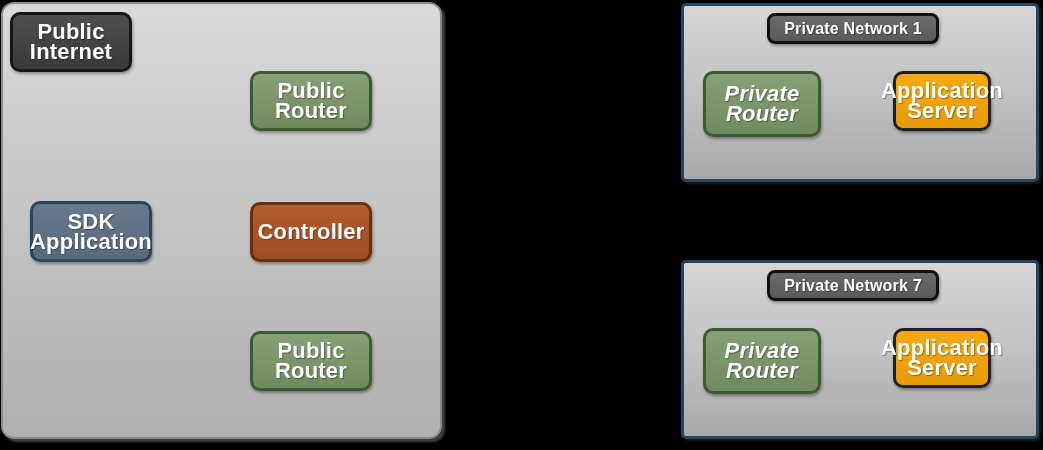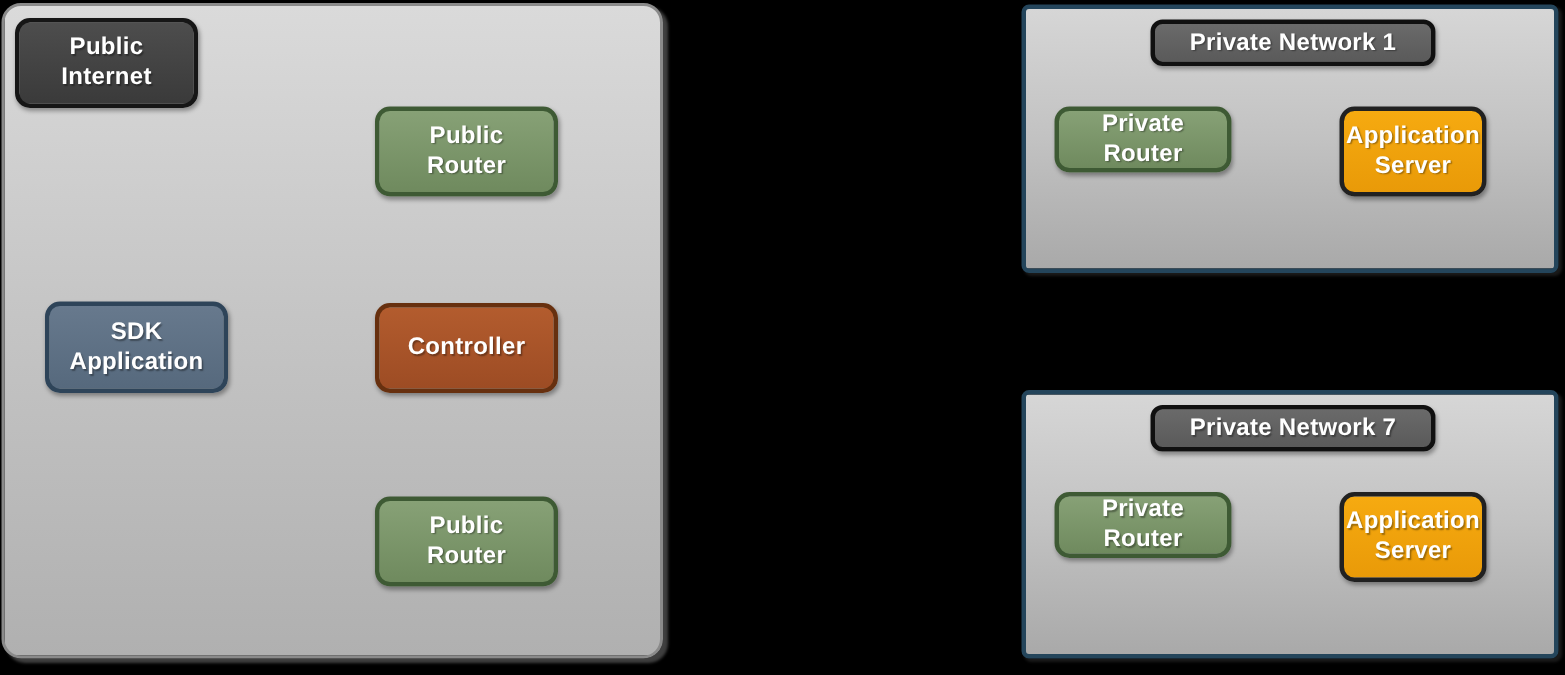--- a/index.html
+++ b/index.html
@@ -35,21 +35,21 @@
 
   
   .node {
     position: absolute;
     display: flex;
     align-items: center;
     justify-content: center;
     text-align: center;
     color: #ffffff;
     font-weight: bold;
-    font-size: 16px;
+    font-size: 22px;
     line-height: 20px;
     letter-spacing: 0.2px;
     padding: 0 14px;
     border-radius: 10px;
     border: 3px solid;
     box-shadow: 1px 2px 3px rgba(0,0,0,0.35);
     text-shadow: 1px 1px 1px rgba(0,0,0,0.35);
   }
 
   .dark   { background: linear-gradient(180deg, #4d4d4d, #3a3a3a); border-color: #161616; }
@@ -60,22 +60,22 @@
   .glabel { background: linear-gradient(180deg, #6a6a6a, #5a5a5a); border-color: #101010; border-radius: 8px; }
 
   
   .n-public-internet      { left: 7px;   top: 8px;   width: 122px; height: 60px; }
   .n-public-router-top    { left: 247px; top: 67px;  width: 122px; height: 60px; }
   .n-sdk-application      { left: 27px;  top: 197px; width: 122px; height: 61px; }
   .n-controller           { left: 247px; top: 198px; width: 122px; height: 60px; }
   .n-public-router-bottom { left: 247px; top: 327px; width: 122px; height: 60px; }
 
   
-  .n-net-label            { left: 83px;  top: 7px;   width: 190px; height: 31px; font-size: 16px; }
-  .n-private-router       { left: 19px;  top: 65px;  width: 118px; height: 44px; }
+  .n-net-label            { left: 83px;  top: 7px;   width: 172px; height: 31px; font-size: 16px; }
+  .n-private-router       { left: 19px;  top: 65px;  width: 118px; height: 66px; font-style: italic; }
   .n-application-server   { left: 209px; top: 65px;  width: 98px; height: 60px; }
 </style>
 </head>
 <body>
 
 <div class="zone">
   <div class="node dark n-public-internet">Public Internet</div>
 
   <div class="node green n-public-router-top">Public Router</div>
 

